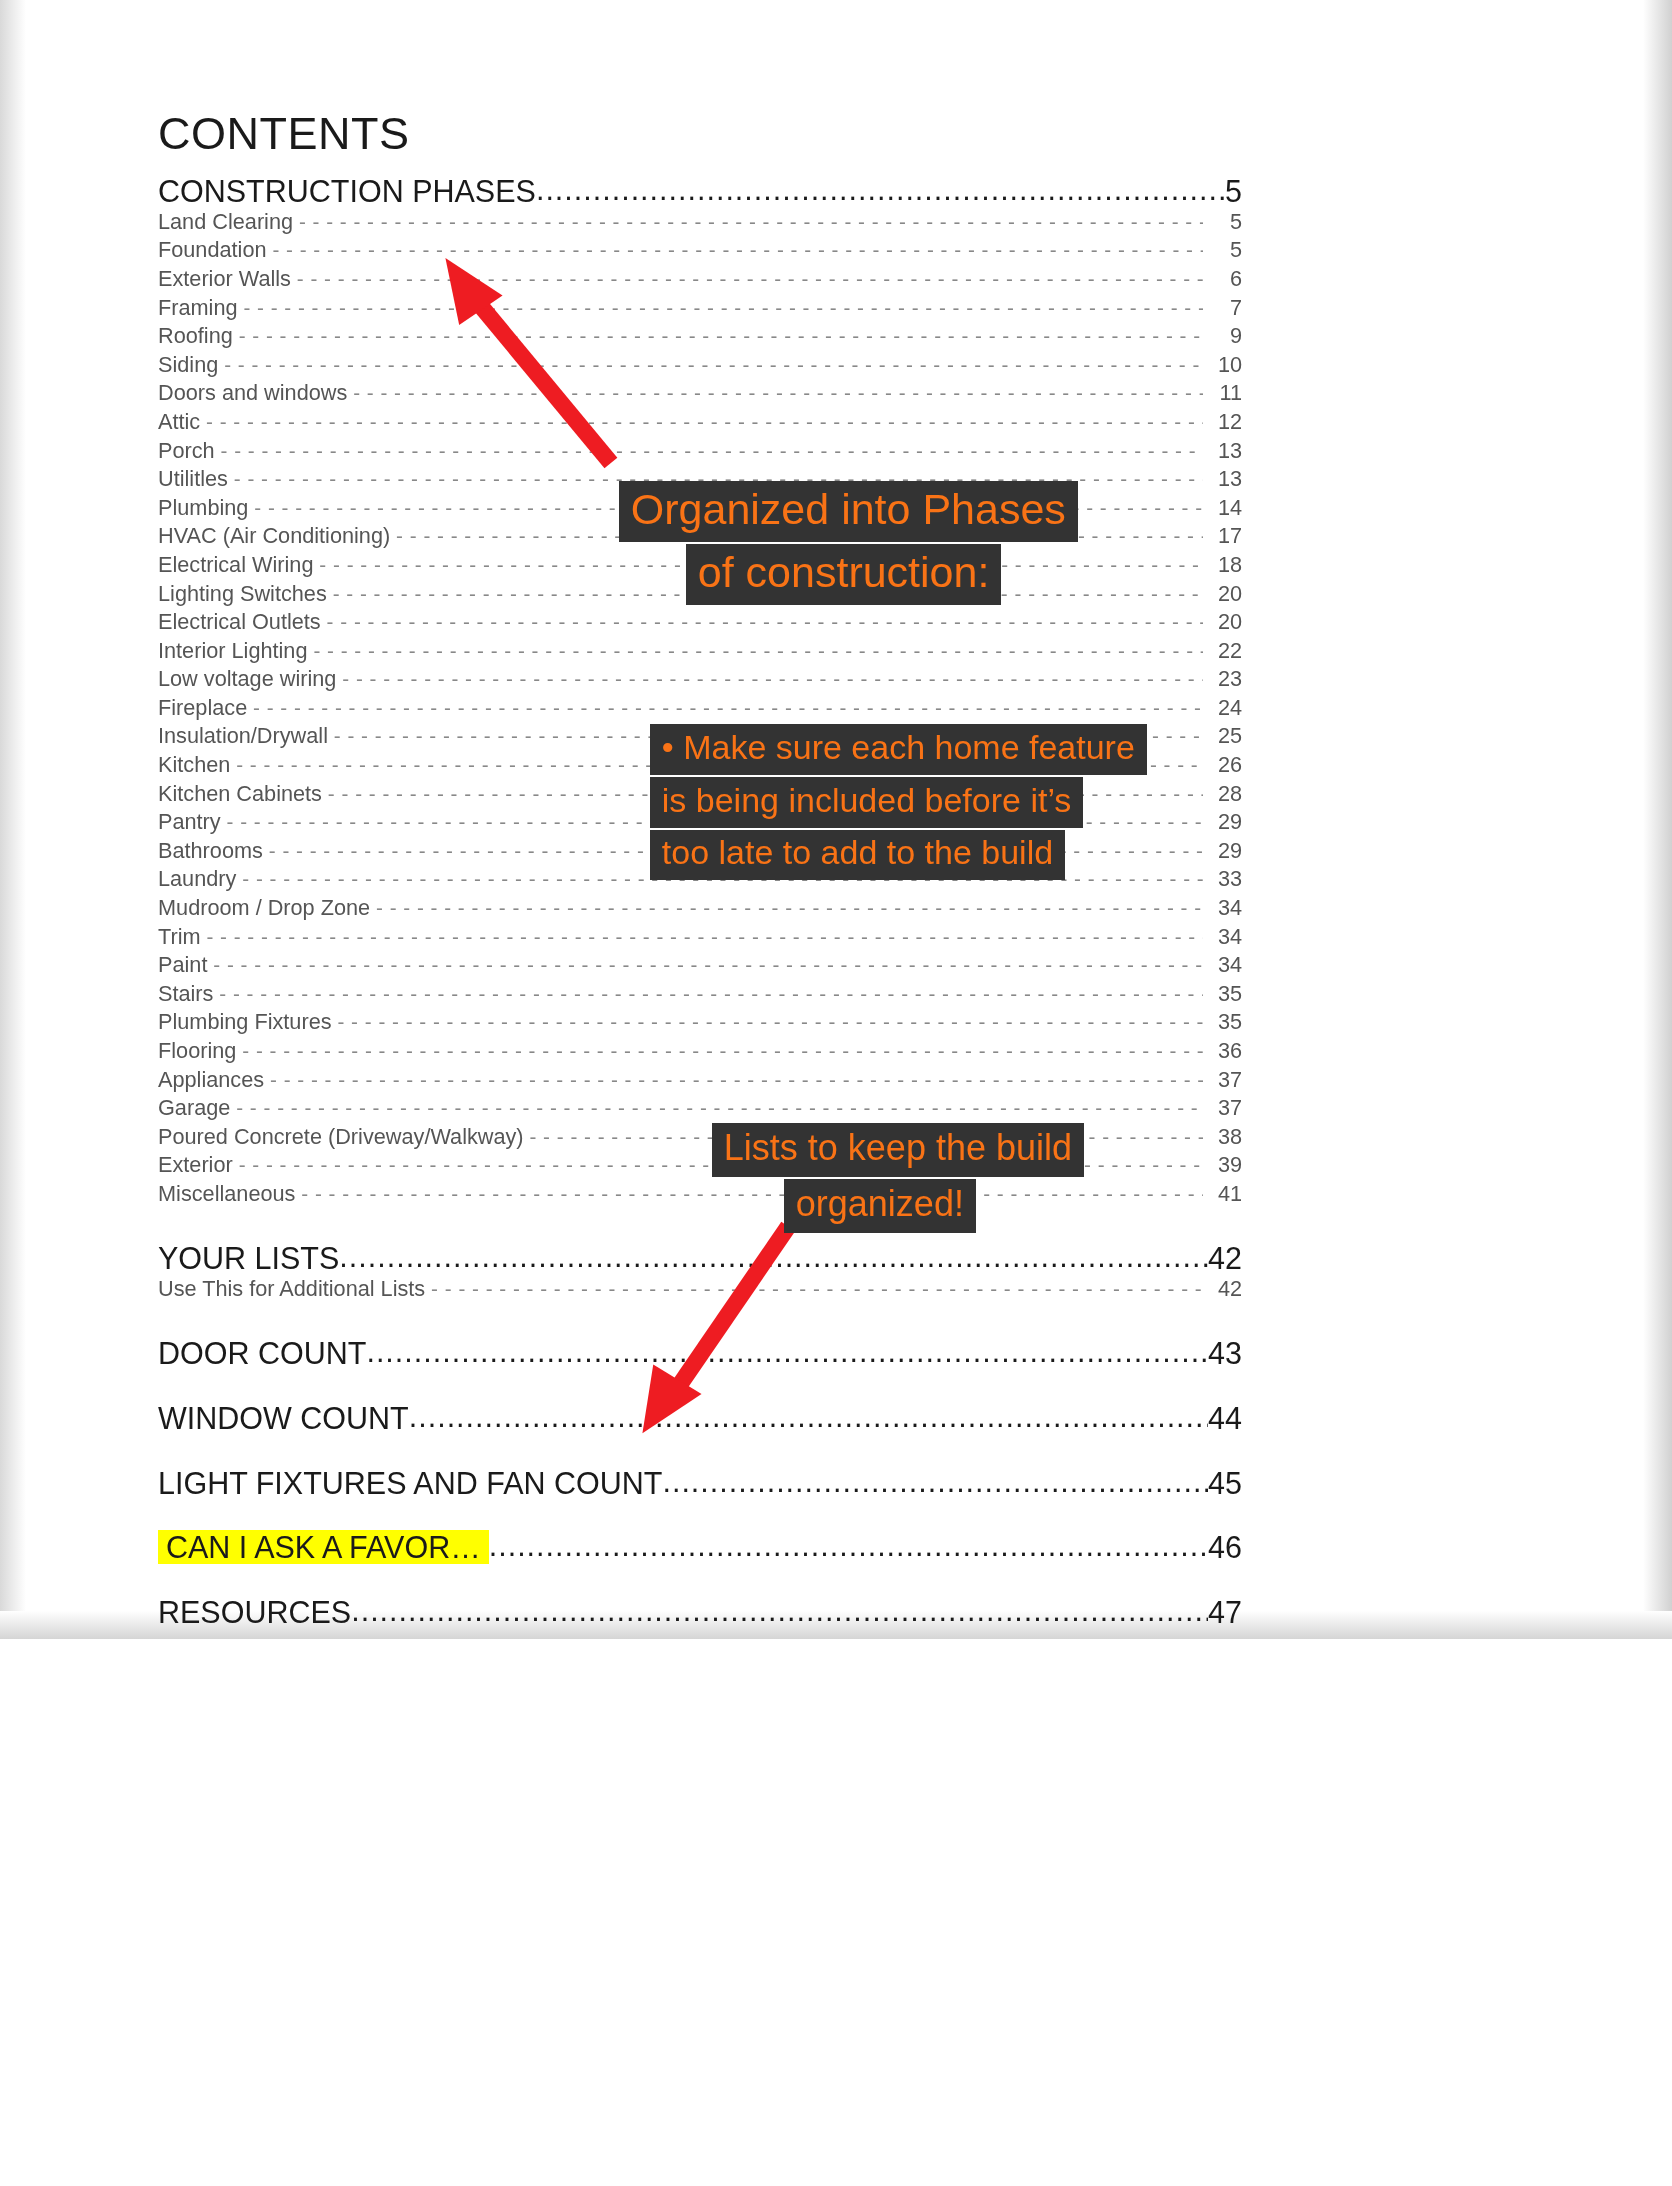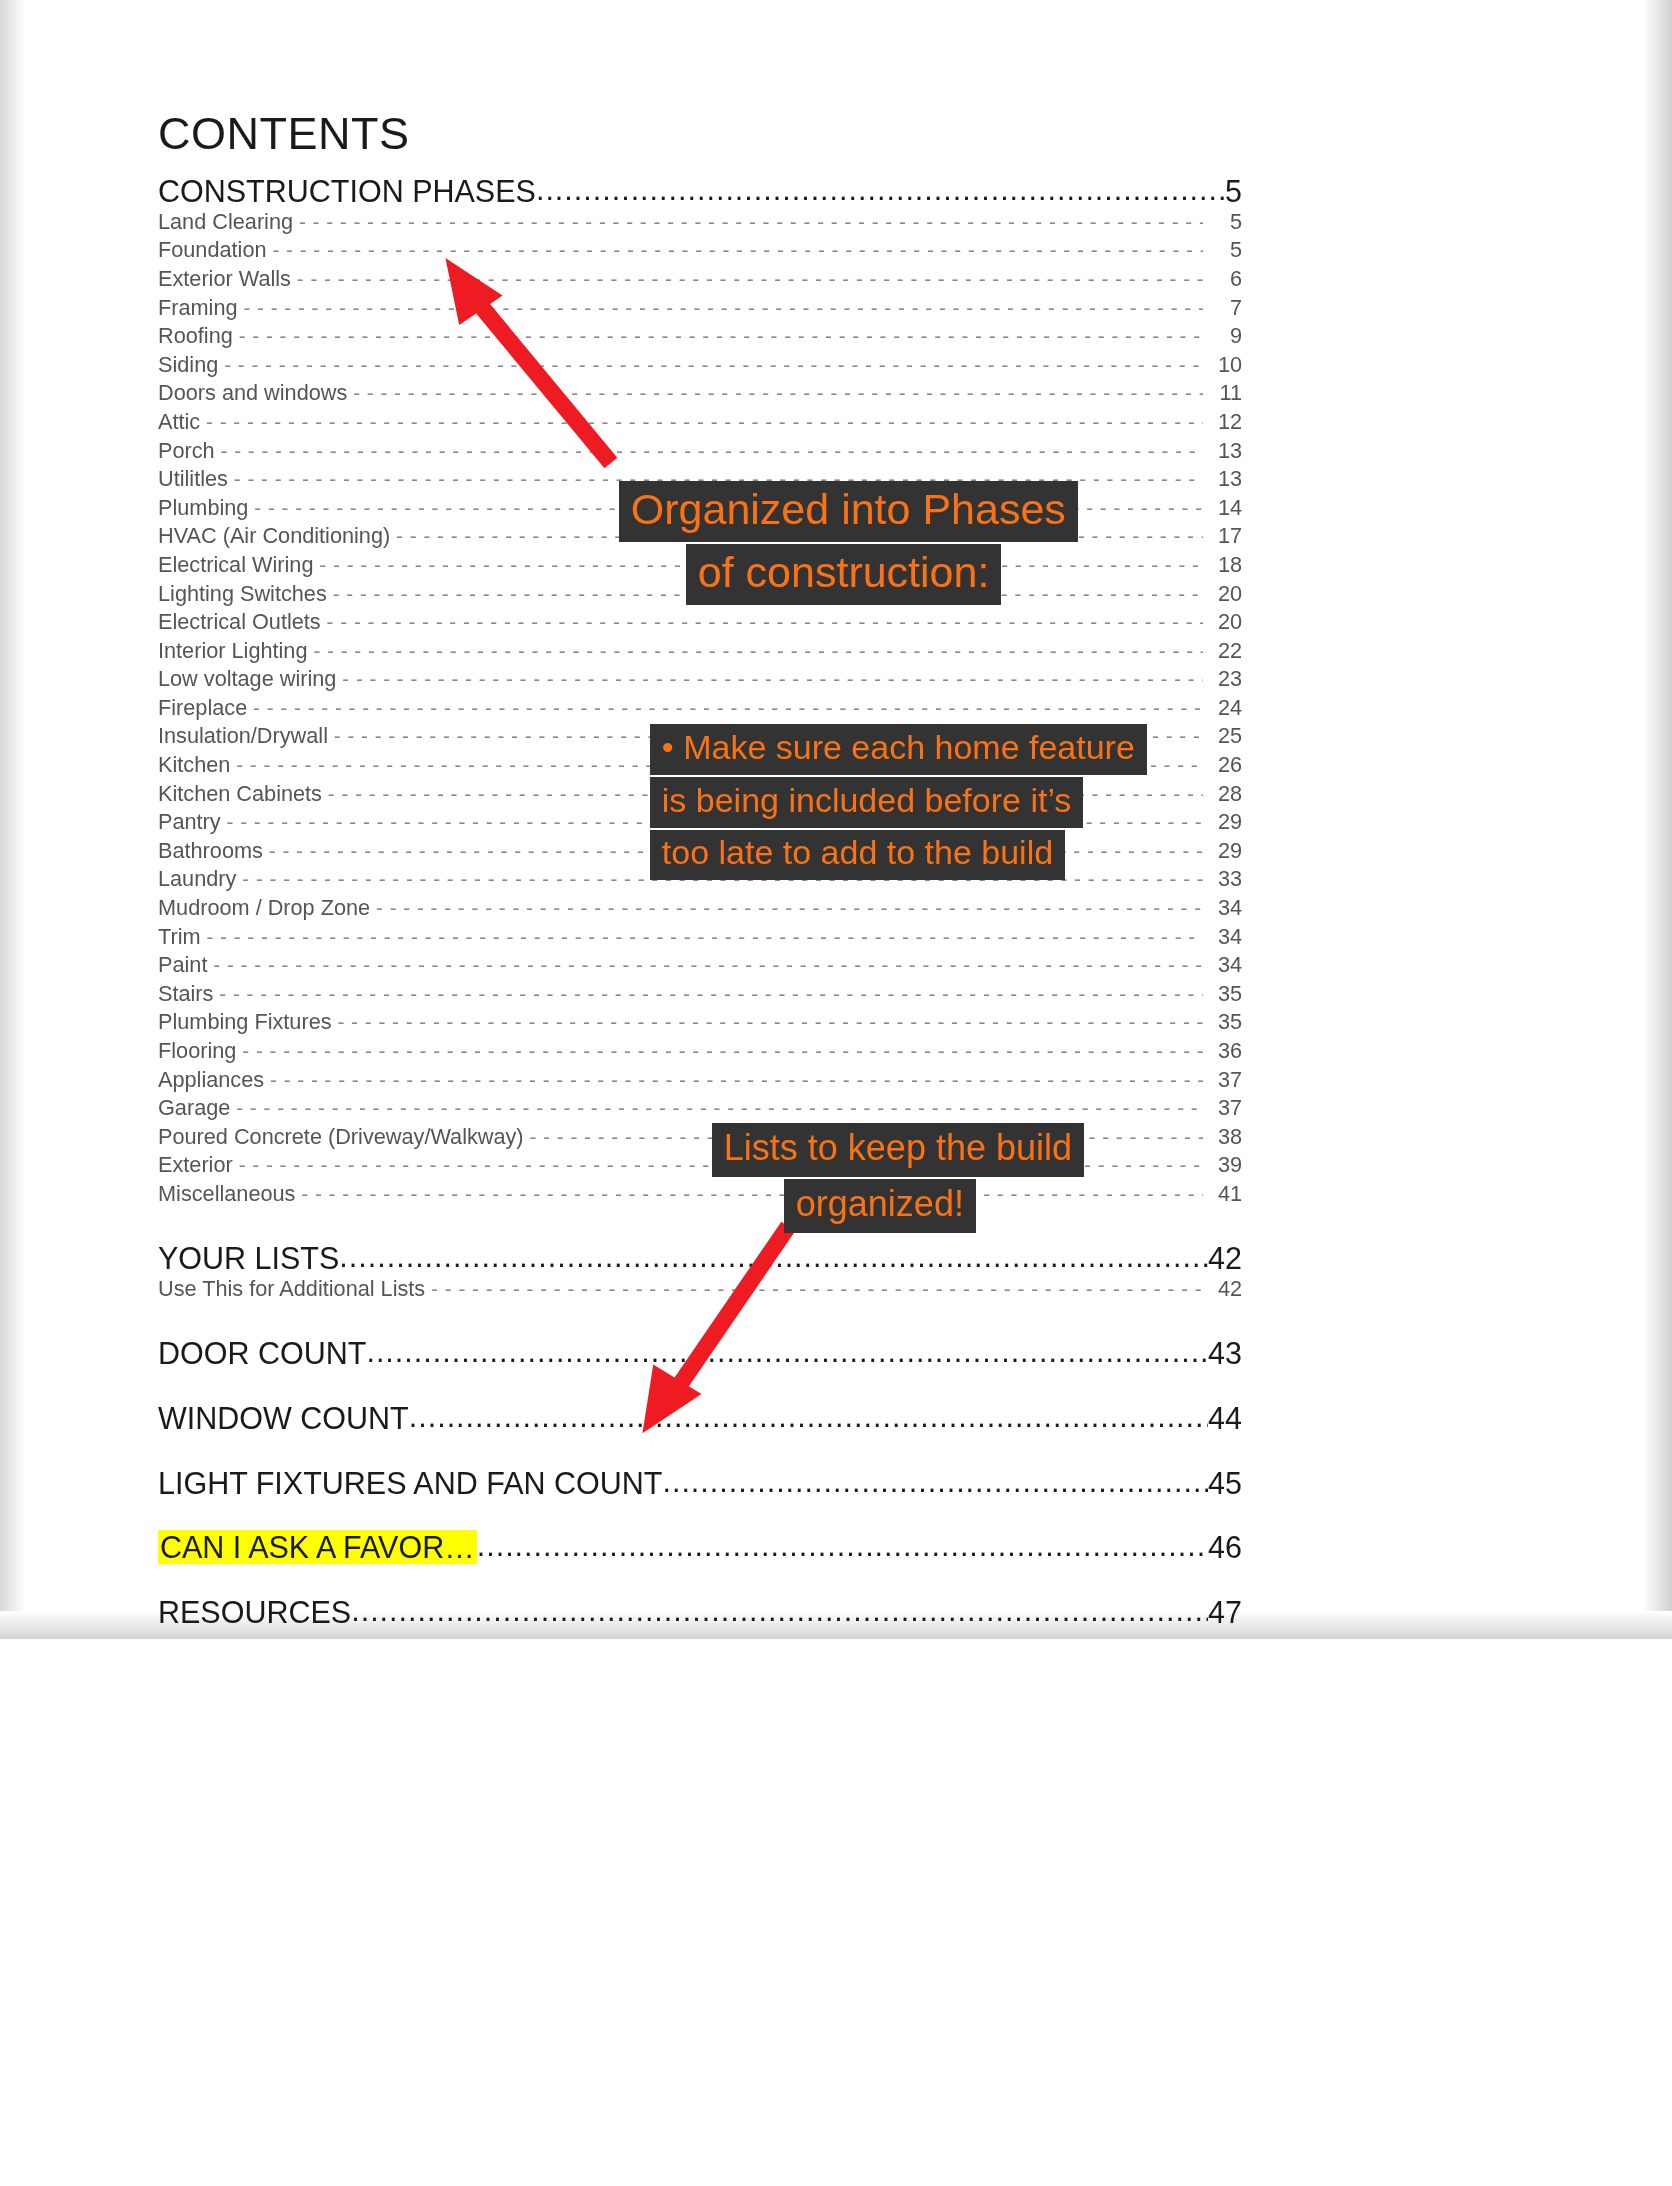--- a/index.html
+++ b/index.html
@@ -98,21 +98,21 @@
   .toc-minor .pg {
     flex: 0 0 auto;
     min-width: 33px;
     text-align: right;
     color: #555555;
   }
   .major-block { margin-top: 29.6px; }
 
   .hl {
     background: #ffff00;
-    padding: 0 2px;
+    padding: 0 8px;
   }
   .callout-line {
     background: #333333;
     color: #f97316;
     display: inline-block;
     padding: 3.9px 11.8px 7.9px 11.8px;
     white-space: nowrap;
   }
   .callout-wrap {
     position: absolute;

